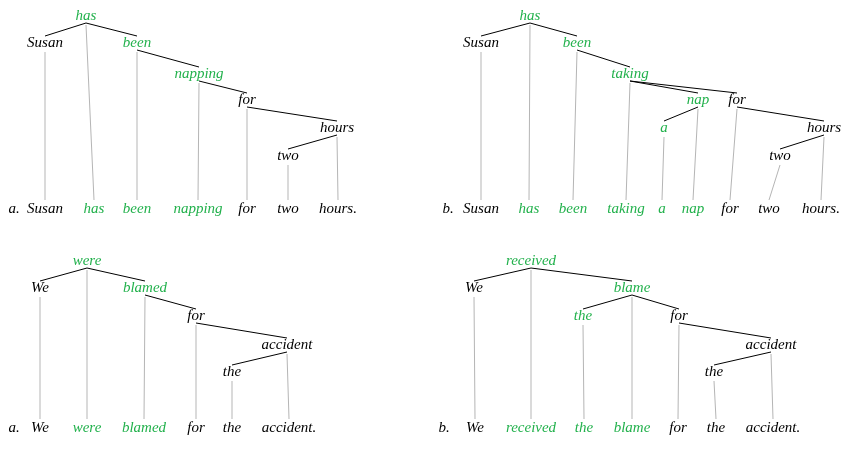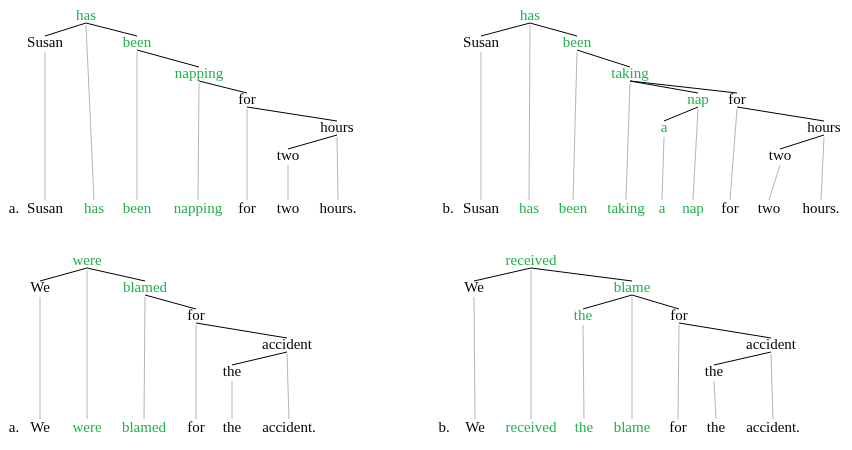--- a/index.html
+++ b/index.html
@@ -7,20 +7,21 @@
     padding: 0;
     background: #ffffff;
   }
   #stage {
     position: relative;
     width: 852px;
     height: 450px;
     background: #ffffff;
     overflow: hidden;
     font-family: "Liberation Serif", serif;
+    font-style: italic;
   }
   #edges {
     position: absolute;
     left: 0;
     top: 0;
     width: 852px;
     height: 450px;
   }
   .w {
     position: absolute;

